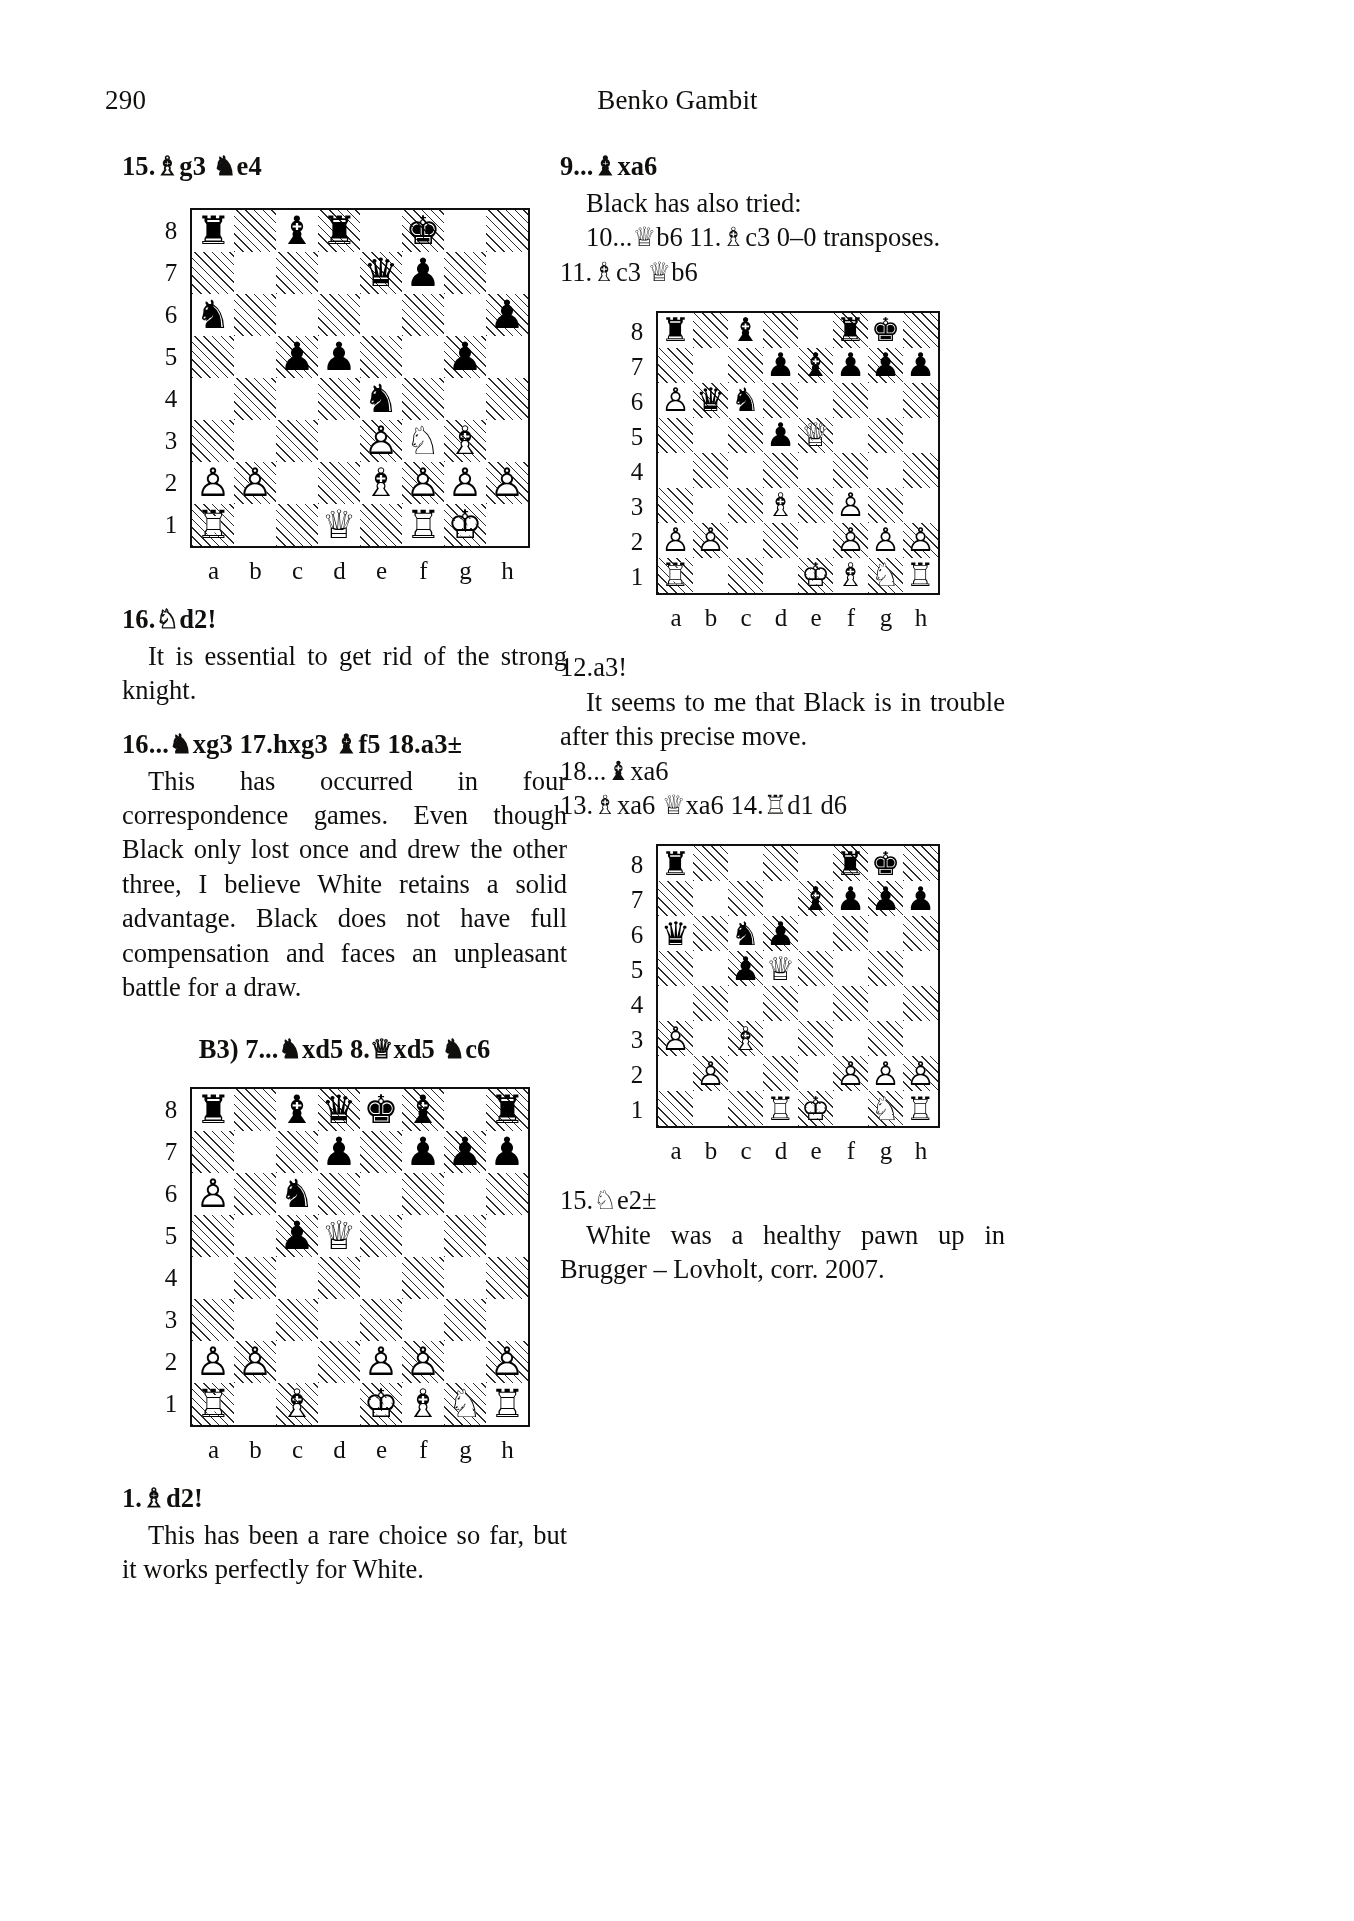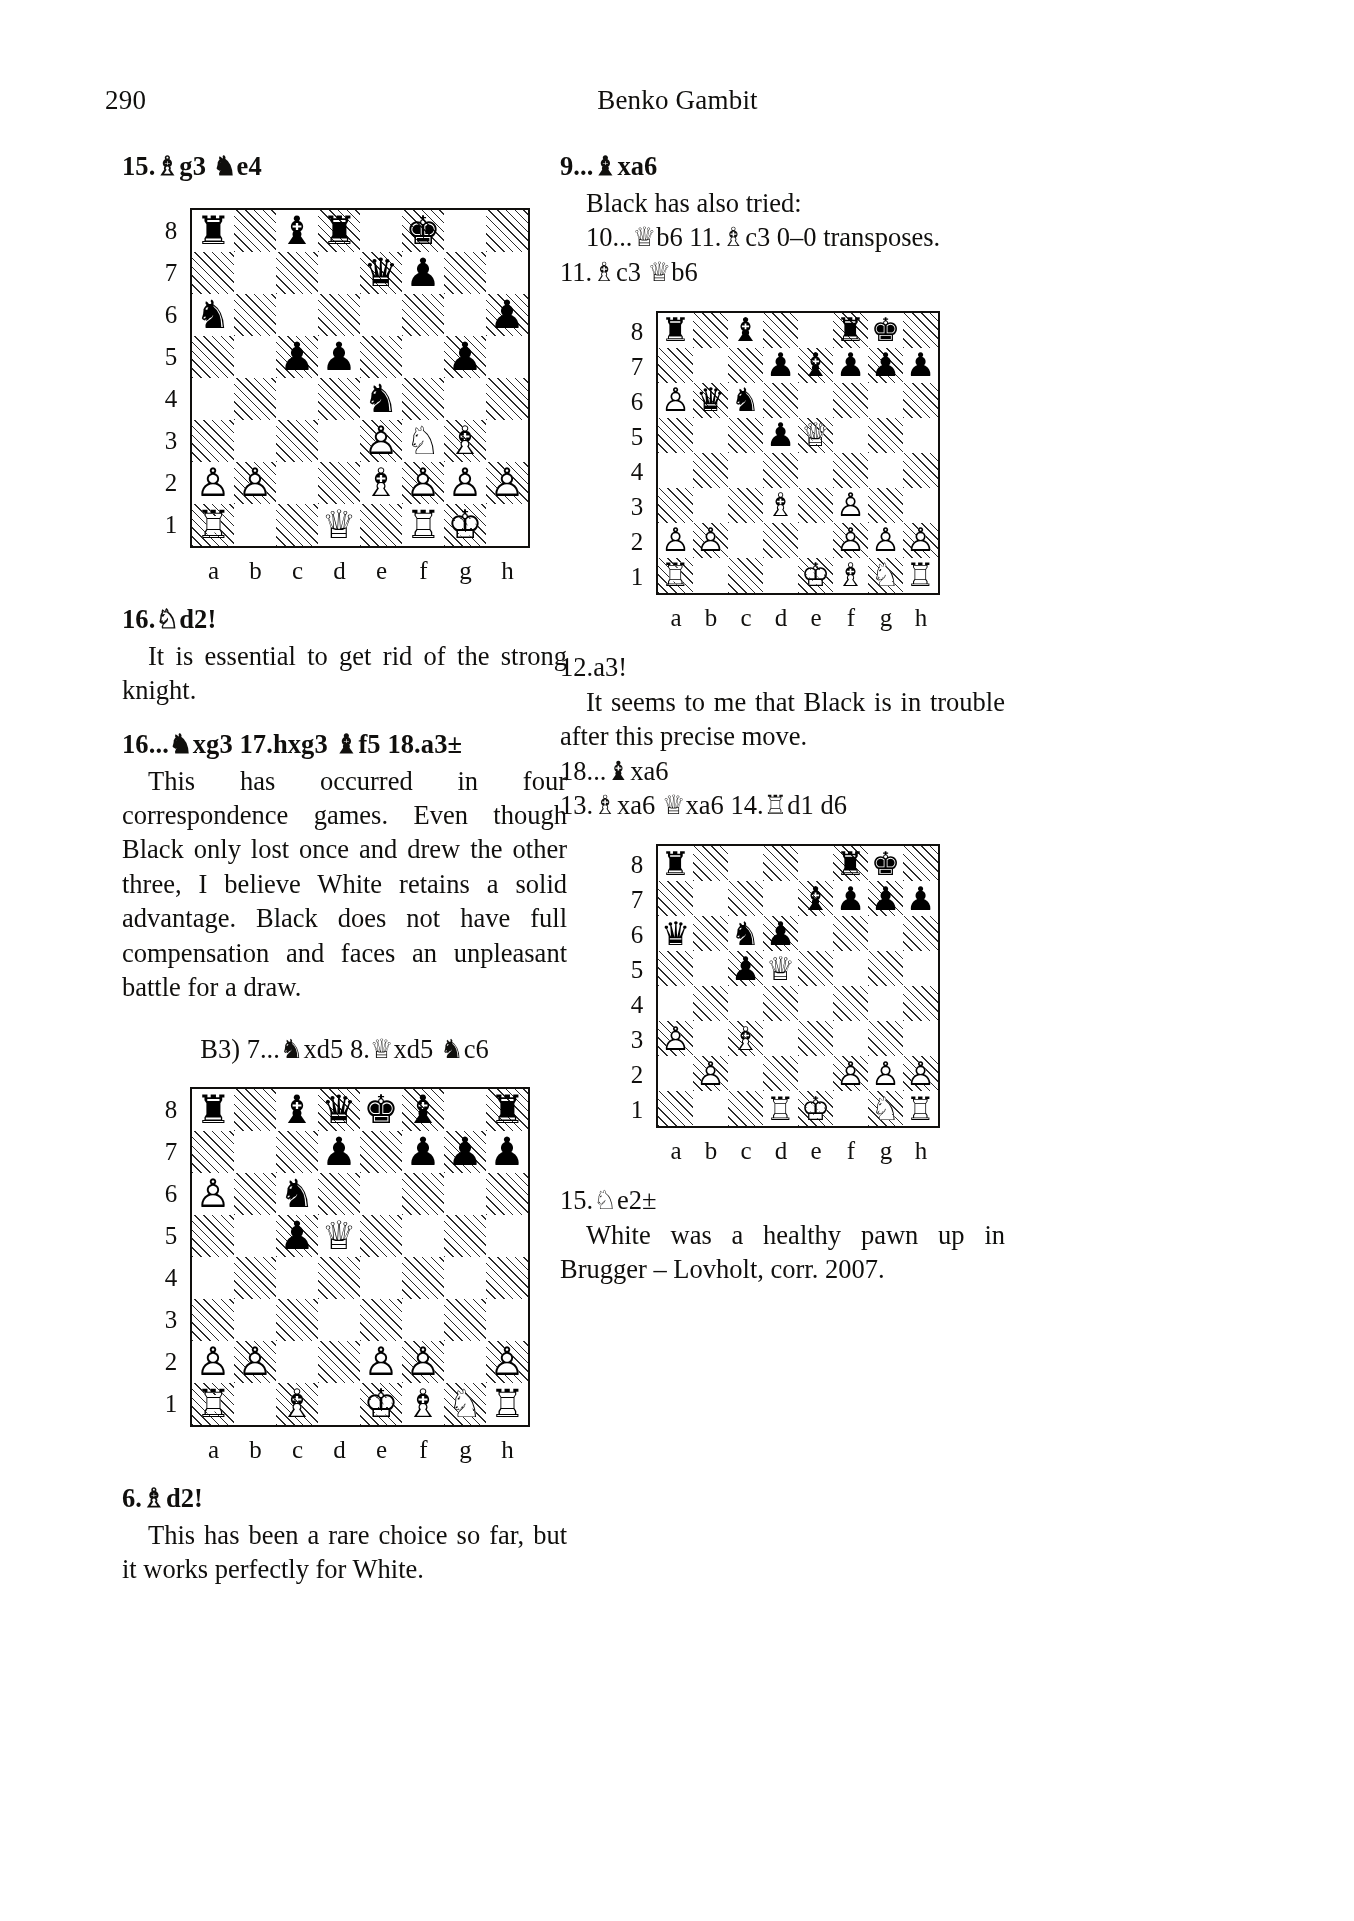--- a/index.html
+++ b/index.html
@@ -78,21 +78,21 @@
   .varblock {
     font-size: 26.5px;
     line-height: 1.30;
     margin: 0;
     padding-left: 26px;
     text-align: justify;
     text-indent: 0;
   }
   .centerhead {
     font-size: 26.5px;
-    font-weight: normal;
+    font-weight: bold;
     text-align: center;
     margin: 0;
   }
 
   
   .board-wrap {
     position: relative;
   }
   .rank-lbl, .file-lbl {
     font-size: 25px;
@@ -567,21 +567,21 @@
           <div class="file-lbl">b</div>
           <div class="file-lbl">c</div>
           <div class="file-lbl">d</div>
           <div class="file-lbl">e</div>
           <div class="file-lbl">f</div>
           <div class="file-lbl">g</div>
           <div class="file-lbl">h</div>
         </div>
       </div>
       <div style="height: 18px;"></div>
-      <p class="moveline">6.♗d2!</p>
+      <p class="moveline">1.♗d2!</p>
       <p class="para">This has been a rare choice so far, but it works perfectly for White.</p>
     </div>
 
   <div class="col col-right" id="colRight">
       <p class="moveline">9...♝xa6</p>
       <p class="para">Black has also tried:</p>
       <p class="varline ind1">10...♕b6 11.♗c3 0–0 transposes.</p>
       <p class="varline">11.♗c3 ♕b6</p>
       <div style="height: 22px;"></div>
       <div class="board-wrap" style="width: 317px; margin: 0px auto; display: flex; flex-direction: column;">

